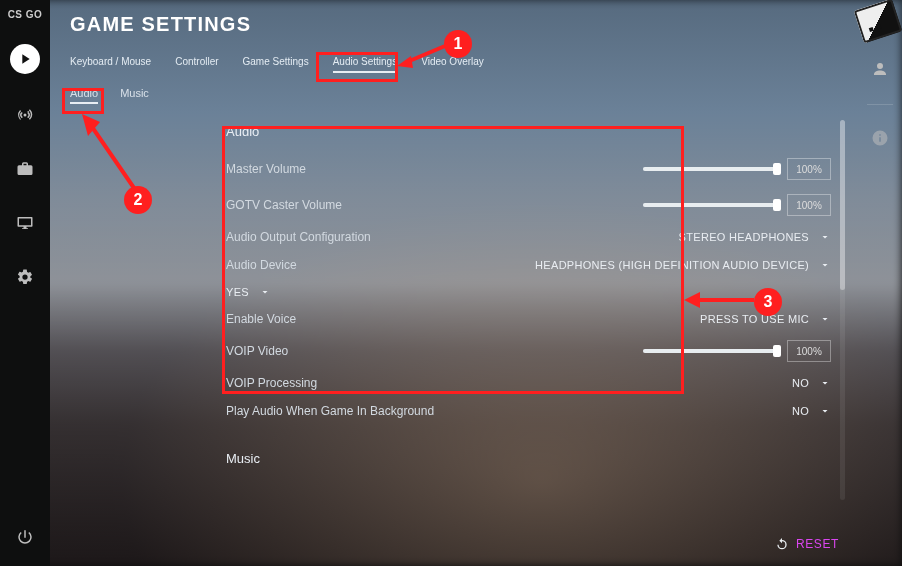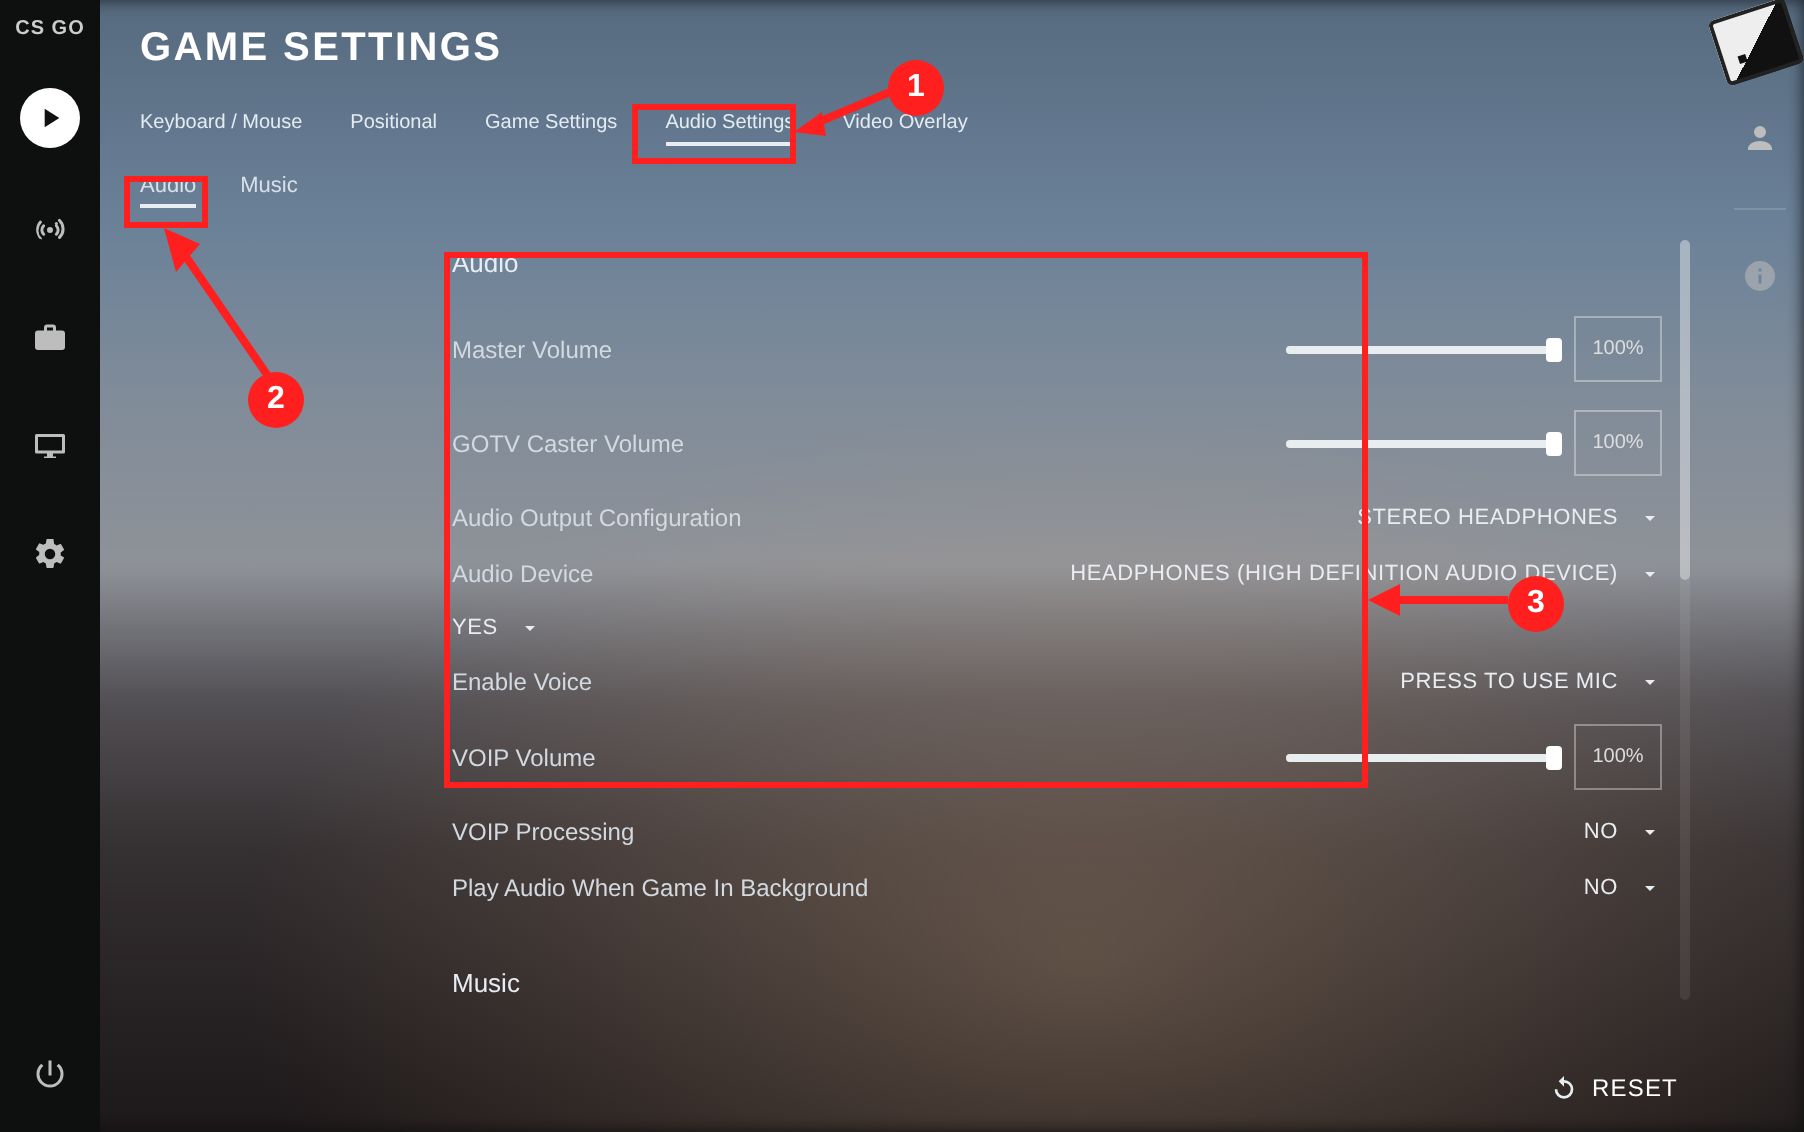--- a/index.html
+++ b/index.html
@@ -34,27 +34,27 @@
 .tabs2 .sub{padding:0 0 3px;cursor:pointer}
 .tabs2 .sub.active{border-bottom:2px solid #e8edf3}
 .content{position:absolute;left:170px;right:20px;top:120px;bottom:50px;overflow:hidden}
 .section-label{color:#e8edf3;font-size:13px;margin:4px 0 12px 6px}
 .row{display:flex;align-items:center;justify-content:space-between;padding:7px 6px;color:#d2d9e0}
 .row .lbl{font-size:12px}
 .slider-wrap{display:flex;align-items:center;gap:10px}
 .rail{position:relative;width:134px;height:4px;background:rgba(255,255,255,.28);border-radius:2px}
 .fill{position:absolute;left:0;top:0;height:4px;background:#e8edf0;border-radius:2px}
 .knob{position:absolute;top:-4px;width:8px;height:12px;background:#fff;border-radius:2px;transform:translateX(-4px)}
-.valbox{width:44px;height:33px;border:1px solid rgba(255,255,255,.35);font-size:10px;display:flex;align-items:center;justify-content:center;color:#ddd}
+.valbox{width:44px;height:22px;border:1px solid rgba(255,255,255,.35);font-size:10px;display:flex;align-items:center;justify-content:center;color:#ddd}
 .select{display:flex;align-items:center;gap:10px;color:#e9edf2;font-size:11px;cursor:pointer;text-transform:uppercase;letter-spacing:.3px}
 .select svg{width:12px;height:12px;fill:#e9edf2}
 .music-section{margin-top:26px}
 .scrollbar{position:absolute;right:12px;top:120px;width:5px;height:380px;background:rgba(255,255,255,.08);border-radius:3px}
 .scrollbar .thumb{position:absolute;top:0;width:5px;height:170px;background:rgba(255,255,255,.35);border-radius:3px}
-.reset{position:absolute;right:18px;bottom:14px;color:#ffffff;font-size:12px;display:flex;align-items:center;gap:6px;cursor:pointer;letter-spacing:.6px}
+.reset{position:absolute;right:18px;bottom:14px;color:#d946ef;font-size:12px;display:flex;align-items:center;gap:6px;cursor:pointer;letter-spacing:.6px}
 .reset svg{width:16px;height:16px;fill:#e8edf0}
 
 .redbox{position:absolute;border:3px solid #ff1f1f;pointer-events:none;z-index:50}
 .badge{position:absolute;width:28px;height:28px;border-radius:50%;background:#ff1f1f;color:#fff;font:700 16px/28px Arial;text-align:center;z-index:55;pointer-events:none}
 .arrow{position:absolute;z-index:52;pointer-events:none}
 .arrowhead{fill:#ff1f1f}
 .shaft{stroke:#ff1f1f;stroke-width:4;fill:none}
 </style>
 </head>
 <body>
@@ -111,21 +111,21 @@
         <path d="M12 2a10 10 0 1 0 10 10A10 10 0 0 0 12 2zm1 15h-2v-6h2zm0-8h-2V7h2z"></path>
       </svg>
     </div>
 </div>
 
 <div class="main">
   <div class="title">GAME SETTINGS</div>
 
   <div class="tabs1">
     <span class="tab">Keyboard / Mouse</span>
-    <span class="tab">Positional</span>
+    <span class="tab">Controller</span>
     <span class="tab">Game Settings</span>
     <span class="tab active">Audio Settings</span>
     <span class="tab">Video Overlay</span>
   </div>
 
   <div class="tabs2">
     <span class="sub active">Audio</span>
     <span class="sub">Music</span>
   </div>
 
@@ -181,21 +181,21 @@
         <div class="row">
           <span class="lbl">Enable Voice</span>
           <div class="select">
             <span>PRESS TO USE MIC</span>
             <svg viewBox="0 0 24 24">
               <path d="M7 10l5 5 5-5z"></path>
             </svg>
           </div>
         </div>
         <div class="row">
-          <span class="lbl">VOIP Volume</span>
+          <span class="lbl">VOIP Video</span>
           <div class="slider-wrap">
             <div class="rail">
               <div class="fill" style="width: 100%;"></div>
               <div class="knob" style="left: 100%;"></div>
             </div>
             <div class="valbox">100%</div>
           </div>
         </div>
         <div class="row">
           <span class="lbl">VOIP Processing</span>

